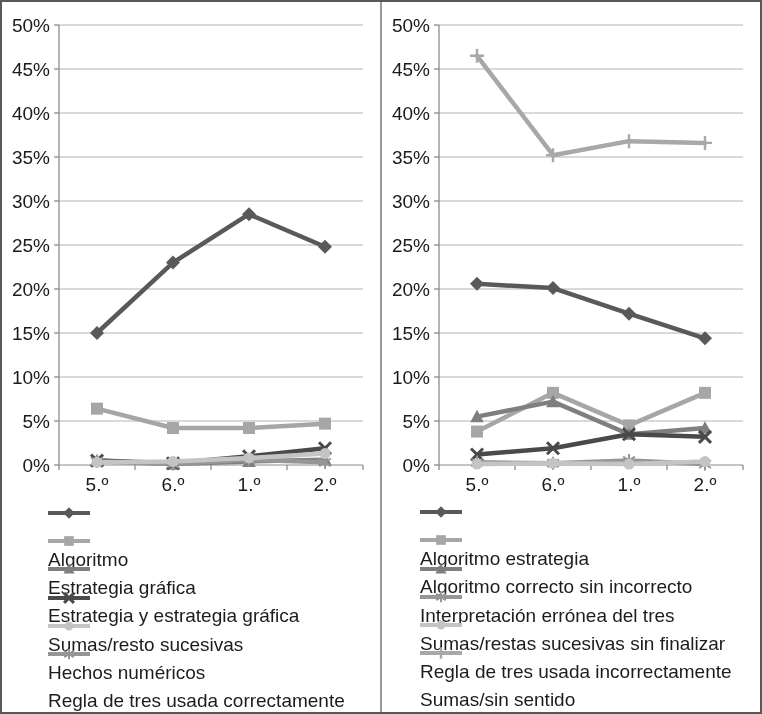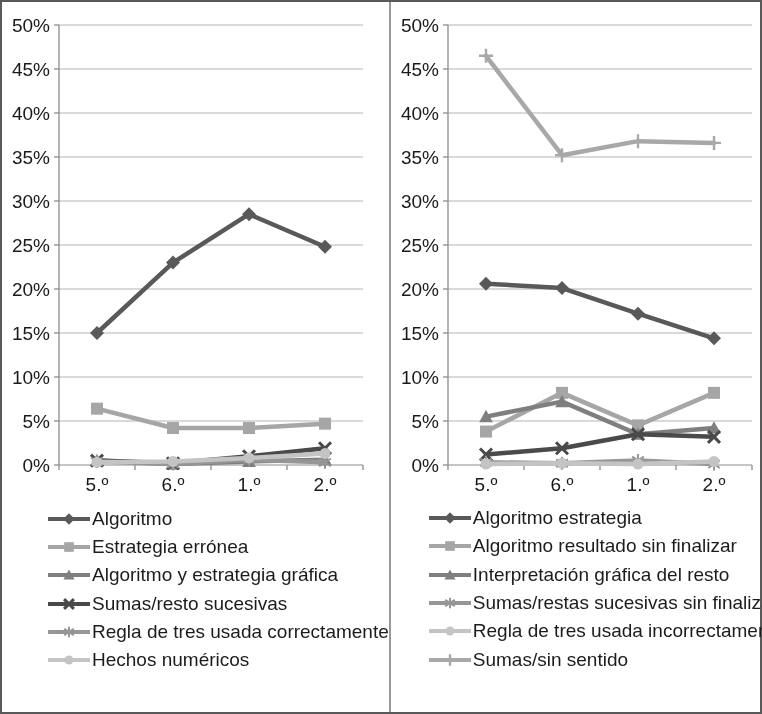--- a/index.html
+++ b/index.html
@@ -10,22 +10,22 @@
     font-family:"Liberation Sans",sans-serif;
   }
   .panel{width:394px;height:710px;display:flex;flex-direction:column;box-sizing:border-box;}
   .divider{width:2px;height:710px;background:#999;flex:0 0 2px;}
   .chart{display:block;width:378px;height:498px;}
   .legend{flex:1;}
   .legend ul{list-style:none;margin:0;padding:0;}
   .legend-left ul{padding:5px 0 0 46px;}
   .legend-right ul{padding:4px 0 0 38px;}
   .legend li{
-    display:flex;align-items:center;gap:2px;
-    font-size:19px;color:#1c1c1c;white-space:nowrap;
+    display:flex;gap:2px;
+    font-size:19px;color:#1c1c1c;white-space:nowrap;flex-direction:column;
   }
   .legend-left li{height:28.2px;}
   .legend-right li{height:28.3px;}
   .legend li svg{flex:0 0 42px;display:block;}
 </style>
 </head>
 <body>
 
 <div class="figure">
   <div class="panel">
@@ -129,49 +129,49 @@
               <line x1="0" y1="8" x2="42" y2="8" stroke="#595959" stroke-width="4"></line>
               <path d="M 21 2.2600000000000007 L 26.74 8 L 21 13.739999999999998 L 15.260000000000002 8 Z" fill="#595959"></path>
             </svg>
             <span>Algoritmo</span>
           </li>
           <li>
             <svg width="42" height="16">
               <line x1="0" y1="8" x2="42" y2="8" stroke="#a6a6a6" stroke-width="4"></line>
               <rect x="16.17" y="3.17" width="9.66" height="9.66" fill="#a6a6a6"></rect>
             </svg>
-            <span>Estrategia errónea</span>
+            <span>Estrategia gráfica</span>
           </li>
           <li>
             <svg width="42" height="16">
               <line x1="0" y1="8" x2="42" y2="8" stroke="#7f7f7f" stroke-width="4"></line>
               <path d="M 21 2.4240000000000004 L 26.576 12.57232 L 15.424 12.57232 Z" fill="#7f7f7f"></path>
             </svg>
-            <span>Algoritmo y estrategia gráfica</span>
+            <span>Estrategia y estrategia gráfica</span>
           </li>
           <li>
             <svg width="42" height="16">
               <line x1="0" y1="8" x2="42" y2="8" stroke="#4a4a4a" stroke-width="4"></line>
               <path d="M 16.08 3.08 L 25.92 12.92 M 25.92 3.08 L 16.08 12.92" stroke="#4a4a4a" stroke-width="3" fill="none"></path>
             </svg>
             <span>Sumas/resto sucesivas</span>
           </li>
           <li>
             <svg width="42" height="16">
+              <line x1="0" y1="8" x2="42" y2="8" stroke="#c4c4c4" stroke-width="4"></line>
+              <circle cx="21" cy="8" r="4.42" fill="#c4c4c4"></circle>
+            </svg>
+            <span>Hechos numéricos</span>
+          </li>
+          <li>
+            <svg width="42" height="16">
               <line x1="0" y1="8" x2="42" y2="8" stroke="#969696" stroke-width="4"></line>
               <path d="M 21 2.67 L 21 13.33 M 16.203 4.802 L 25.797 11.198 M 25.797 4.802 L 16.203 11.198" stroke="#969696" stroke-width="2" fill="none"></path>
             </svg>
             <span>Regla de tres usada correctamente</span>
-          </li>
-          <li>
-            <svg width="42" height="16">
-              <line x1="0" y1="8" x2="42" y2="8" stroke="#c4c4c4" stroke-width="4"></line>
-              <circle cx="21" cy="8" r="4.42" fill="#c4c4c4"></circle>
-            </svg>
-            <span>Hechos numéricos</span>
           </li>
         </ul>
     </div>
   </div>
   <div class="divider"></div>
   <div class="panel">
     <svg class="chart" viewBox="0 0 378 498">
         <g>
           <line x1="57" y1="23" x2="361" y2="23" stroke="#b3b3b3" stroke-width="1"></line>
           <line x1="57" y1="67" x2="361" y2="67" stroke="#b3b3b3" stroke-width="1"></line>
@@ -278,28 +278,28 @@
               <line x1="0" y1="8" x2="42" y2="8" stroke="#595959" stroke-width="4"></line>
               <path d="M 21 2.2600000000000007 L 26.74 8 L 21 13.739999999999998 L 15.260000000000002 8 Z" fill="#595959"></path>
             </svg>
             <span>Algoritmo estrategia</span>
           </li>
           <li>
             <svg width="42" height="16">
               <line x1="0" y1="8" x2="42" y2="8" stroke="#a6a6a6" stroke-width="4"></line>
               <rect x="16.17" y="3.17" width="9.66" height="9.66" fill="#a6a6a6"></rect>
             </svg>
-            <span>Algoritmo resultado sin finalizar</span>
+            <span>Algoritmo correcto sin incorrecto</span>
           </li>
           <li>
             <svg width="42" height="16">
               <line x1="0" y1="8" x2="42" y2="8" stroke="#7f7f7f" stroke-width="4"></line>
               <path d="M 21 2.4240000000000004 L 26.576 12.57232 L 15.424 12.57232 Z" fill="#7f7f7f"></path>
             </svg>
-            <span>Interpretación gráfica del resto</span>
+            <span>Interpretación errónea del tres</span>
           </li>
           <li>
             <svg width="42" height="16">
               <line x1="0" y1="8" x2="42" y2="8" stroke="#969696" stroke-width="4"></line>
               <path d="M 21 2.67 L 21 13.33 M 16.203 4.802 L 25.797 11.198 M 25.797 4.802 L 16.203 11.198" stroke="#969696" stroke-width="2" fill="none"></path>
             </svg>
             <span>Sumas/restas sucesivas sin finalizar</span>
           </li>
           <li>
             <svg width="42" height="16">

